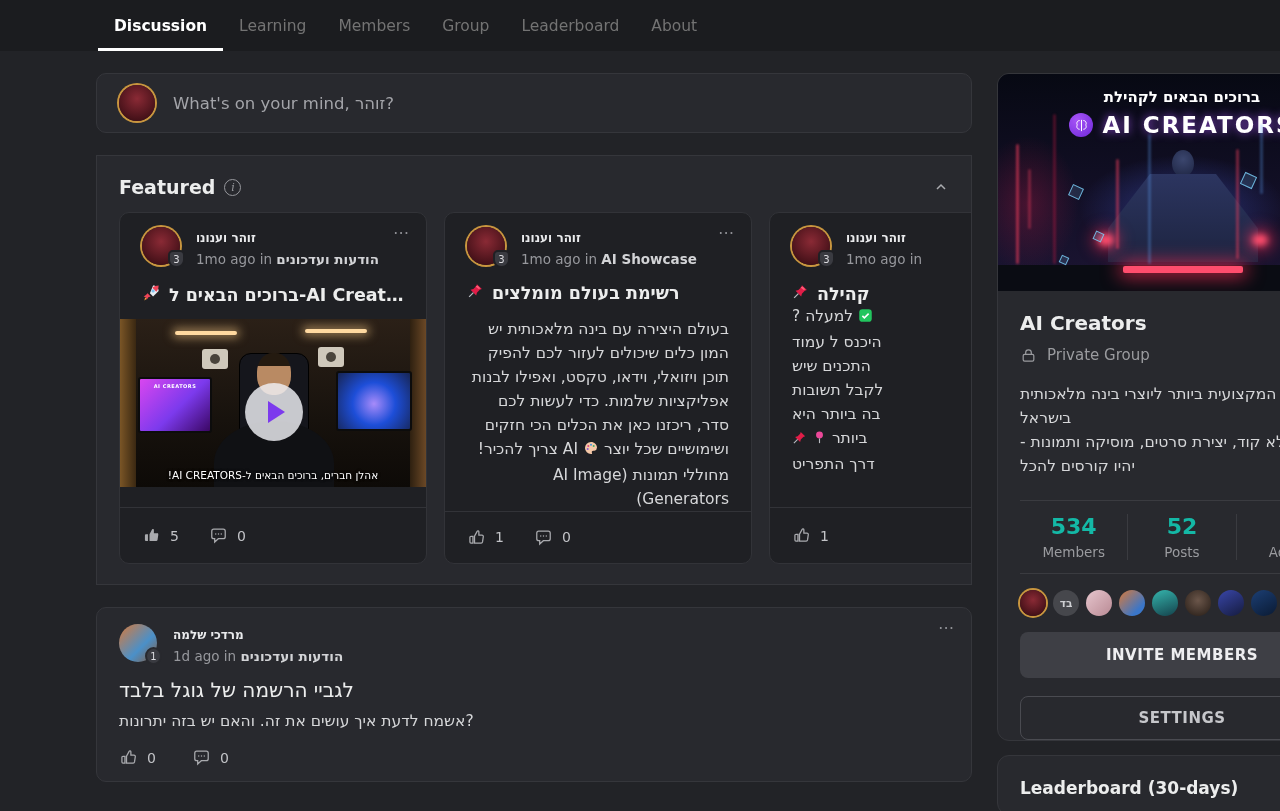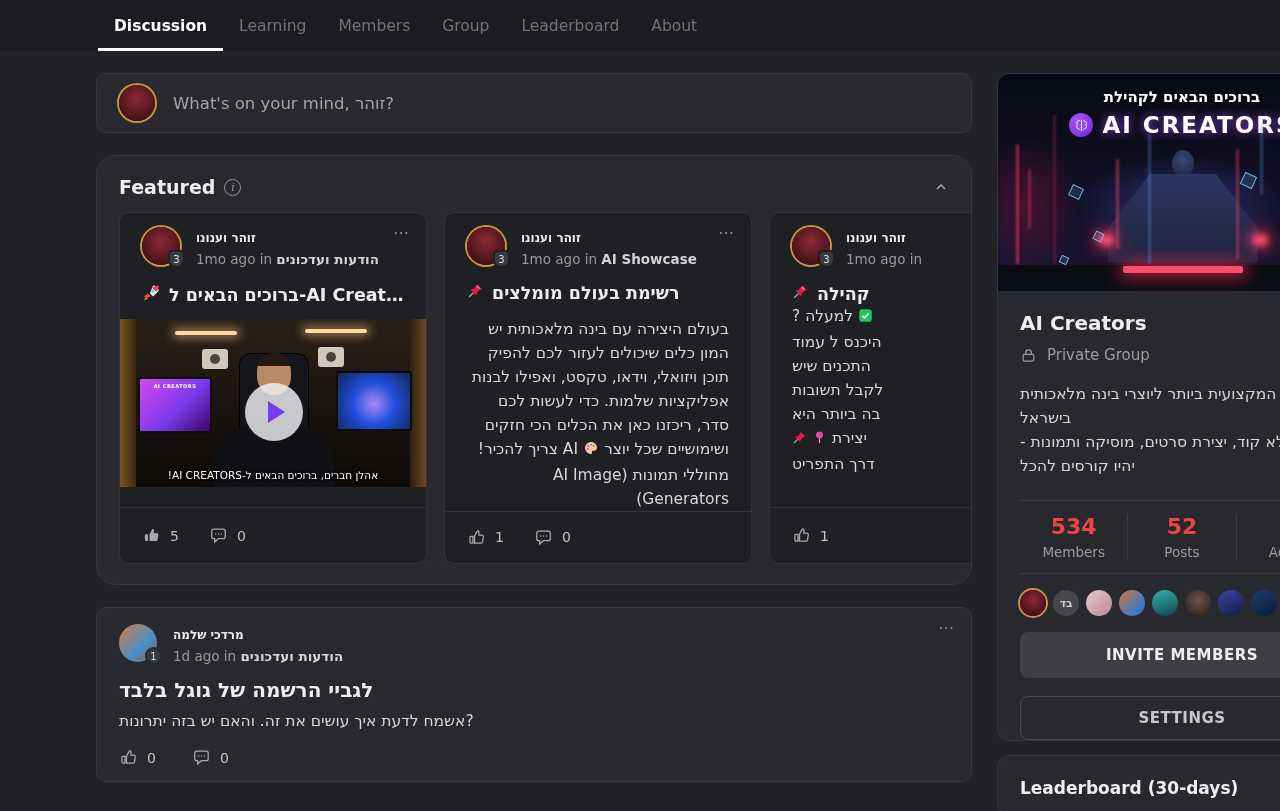--- a/index.html
+++ b/index.html
@@ -19,21 +19,21 @@
   .main{width:876px;flex:none}
   .aside{width:370px;flex:none}
   .card{background:var(--card);border:1px solid var(--cardbr);border-radius:10px}
   
   .composer{height:60px;display:flex;align-items:center;gap:18px;padding:0 22px;margin-bottom:22px;cursor:pointer}
   .av36{width:36px;height:36px;border-radius:50%;flex:none;
     background:radial-gradient(circle at 50% 38%,#8a2a35,#3a0d14 85%)}
   .ring{box-shadow:0 0 0 2px #c9963f}
   .composer-text{font-size:16.5px;color:#a3a4a9}
   
-  .featured{border-radius:20px;margin-bottom:22px;padding-bottom:20px}
+  .featured{border-radius:0;margin-bottom:22px;padding-bottom:20px}
   .f-header{display:flex;align-items:center;gap:9px;padding:20px 22px 14px}
   .f-title{font-size:19px;font-weight:bold}
   .info-icon{width:17px;height:17px;border:1.5px solid var(--muted);border-radius:50%;
     color:var(--muted);font-size:11px;display:flex;align-items:center;justify-content:center;font-style:italic;font-family:"DejaVu Serif",serif}
   .f-spacer{flex:1}
   .chev{color:var(--muted2);cursor:pointer;display:flex}
   .cards-row{margin-left:22px;display:flex;gap:17px;overflow:hidden;height:352px}
   .pcard{width:308px;flex:none;background:var(--inner);border:1px solid var(--innerbr);
     border-radius:10px;display:flex;flex-direction:column;position:relative}
   .pc-head{display:flex;gap:16px;padding:14px 20px 0 22px}
@@ -80,21 +80,21 @@
   .shirt{position:absolute;left:94px;bottom:0;width:120px;height:66px;background:#101114;
     border-radius:55% 55% 0 0/70% 70% 0 0}
   .play{position:absolute;left:125px;top:64px;width:58px;height:58px;border-radius:50%;
     background:rgba(240,240,245,.82);display:flex;align-items:center;justify-content:center;cursor:pointer}
   .play i{display:block;width:0;height:0;border-left:17px solid #7c3aed;
     border-top:11px solid transparent;border-bottom:11px solid transparent;margin-left:5px}
   .caption{position:absolute;left:0;right:0;bottom:6px;text-align:center;font-size:10.5px;
     color:#fff;direction:rtl;text-shadow:0 0 3px #000,0 0 3px #000}
   
   .post{padding:16px 22px 14px;position:relative}
-  .post-title{margin-top:14px;font-size:20px;font-weight:bold;cursor:pointer}
+  .post-title{margin-top:14px;font-size:20px;font-weight:normal;cursor:pointer}
   .post-body{margin-top:10px;font-size:15.5px;color:var(--txt2)}
   .post-foot{margin-top:18px;display:flex;gap:36px;align-items:center}
   
   .group-card{border-radius:12px;overflow:hidden}
   .banner{height:217px;position:relative;overflow:hidden;cursor:pointer;
     background:linear-gradient(180deg,#070913,#120f26 55%,#1c1533)}
   .b-glow{position:absolute;inset:0;background:
     radial-gradient(ellipse 40% 35% at 50% 62%,rgba(80,110,255,.38),transparent 70%),
     radial-gradient(ellipse 20% 45% at 8% 60%,rgba(225,29,72,.25),transparent 70%),
     radial-gradient(ellipse 20% 45% at 92% 60%,rgba(225,29,72,.25),transparent 70%)}
@@ -121,21 +121,21 @@
   .b-logo{font-size:23px;font-weight:800;letter-spacing:2px;color:#fff;
     text-shadow:0 0 10px rgba(168,85,247,.8)}
   .g-body{padding:0 22px}
   .g-name{margin-top:20px;font-size:20px;font-weight:bold}
   .g-priv{margin-top:11px;display:flex;align-items:center;gap:10px;color:#9a9b9f;font-size:15px}
   .g-desc{margin-top:18px;font-size:15.5px;line-height:24px;color:var(--txt2)}
   .g-div{margin-top:22px;border-top:1px solid #3a3b40}
   .g-stats{display:flex;text-align:center;padding:13px 0;border-bottom:1px solid #3a3b40}
   .stat{flex:1;cursor:pointer}
   .stat + .stat{border-left:1px solid #3a3b40}
-  .s-val{font-size:22px;font-weight:bold;color:#ef4444}
+  .s-val{font-size:22px;font-weight:bold;color:#14b8a6}
   .s-lab{font-size:13.5px;color:#9a9b9f;margin-top:5px}
   .g-avatars{margin-top:16px;display:flex;gap:7px}
   .av26{width:26px;height:26px;border-radius:50%;flex:none;display:flex;align-items:center;
     justify-content:center;font-size:10.5px;font-weight:bold;color:#cfd0d4;cursor:pointer}
   .btn{display:block;width:100%;border-radius:8px;font-size:15px;font-weight:bold;
     letter-spacing:.5px;cursor:pointer;font-family:inherit}
   .btn-settings{margin-top:18px;height:44px;background:transparent;border:1px solid #4a4b51;color:#c6c7cb}
   .btn-invite{margin-top:16px;margin-bottom:16px;height:46px;background:#3e3f45;border:none;color:#eeeef0}
   .lb-card{margin-top:14px;border-radius:12px;padding:22px;height:60px}
   .lb-title{font-size:17px;font-weight:bold}
@@ -315,21 +315,21 @@
                   <rect x="2" y="2" width="20" height="20" rx="5" fill="#22c55e"></rect>
                   <path d="M7 12.5l3.2 3.2L17 9" stroke="#fff" stroke-width="2.6" fill="none"></path>
                 </svg></span>
           <span>למעלה ?</span>
         </div>
         <div class="frag">היכנס ל עמוד</div>
         <div class="frag">התכנים שיש</div>
         <div class="frag">לקבל תשובות</div>
         <div class="frag">בה ביותר היא</div>
         <div class="frag">
-          <span>יצירת</span>
+          <span>ביותר</span>
           <span class="mini"><svg width="15" height="15" viewBox="0 0 24 24">
                   <circle cx="12" cy="8" r="5.5" fill="#ec4899"></circle>
                   <path d="M12 13.5V21" stroke="#b9bcc2" stroke-width="1.8"></path>
                 </svg></span>
           <span class="mini"><svg width="15" height="15" viewBox="0 0 24 24">
                   <path d="M14 3l7 7-3 1-4 4-1 4-8-8 4-1 4-4z" fill="#e11d48"></path>
                   <path d="M9 15l-6 6" stroke="#b9bcc2" stroke-width="1.8"></path>
                 </svg></span>
         </div>
         <div class="frag">דרך התפריט</div>

